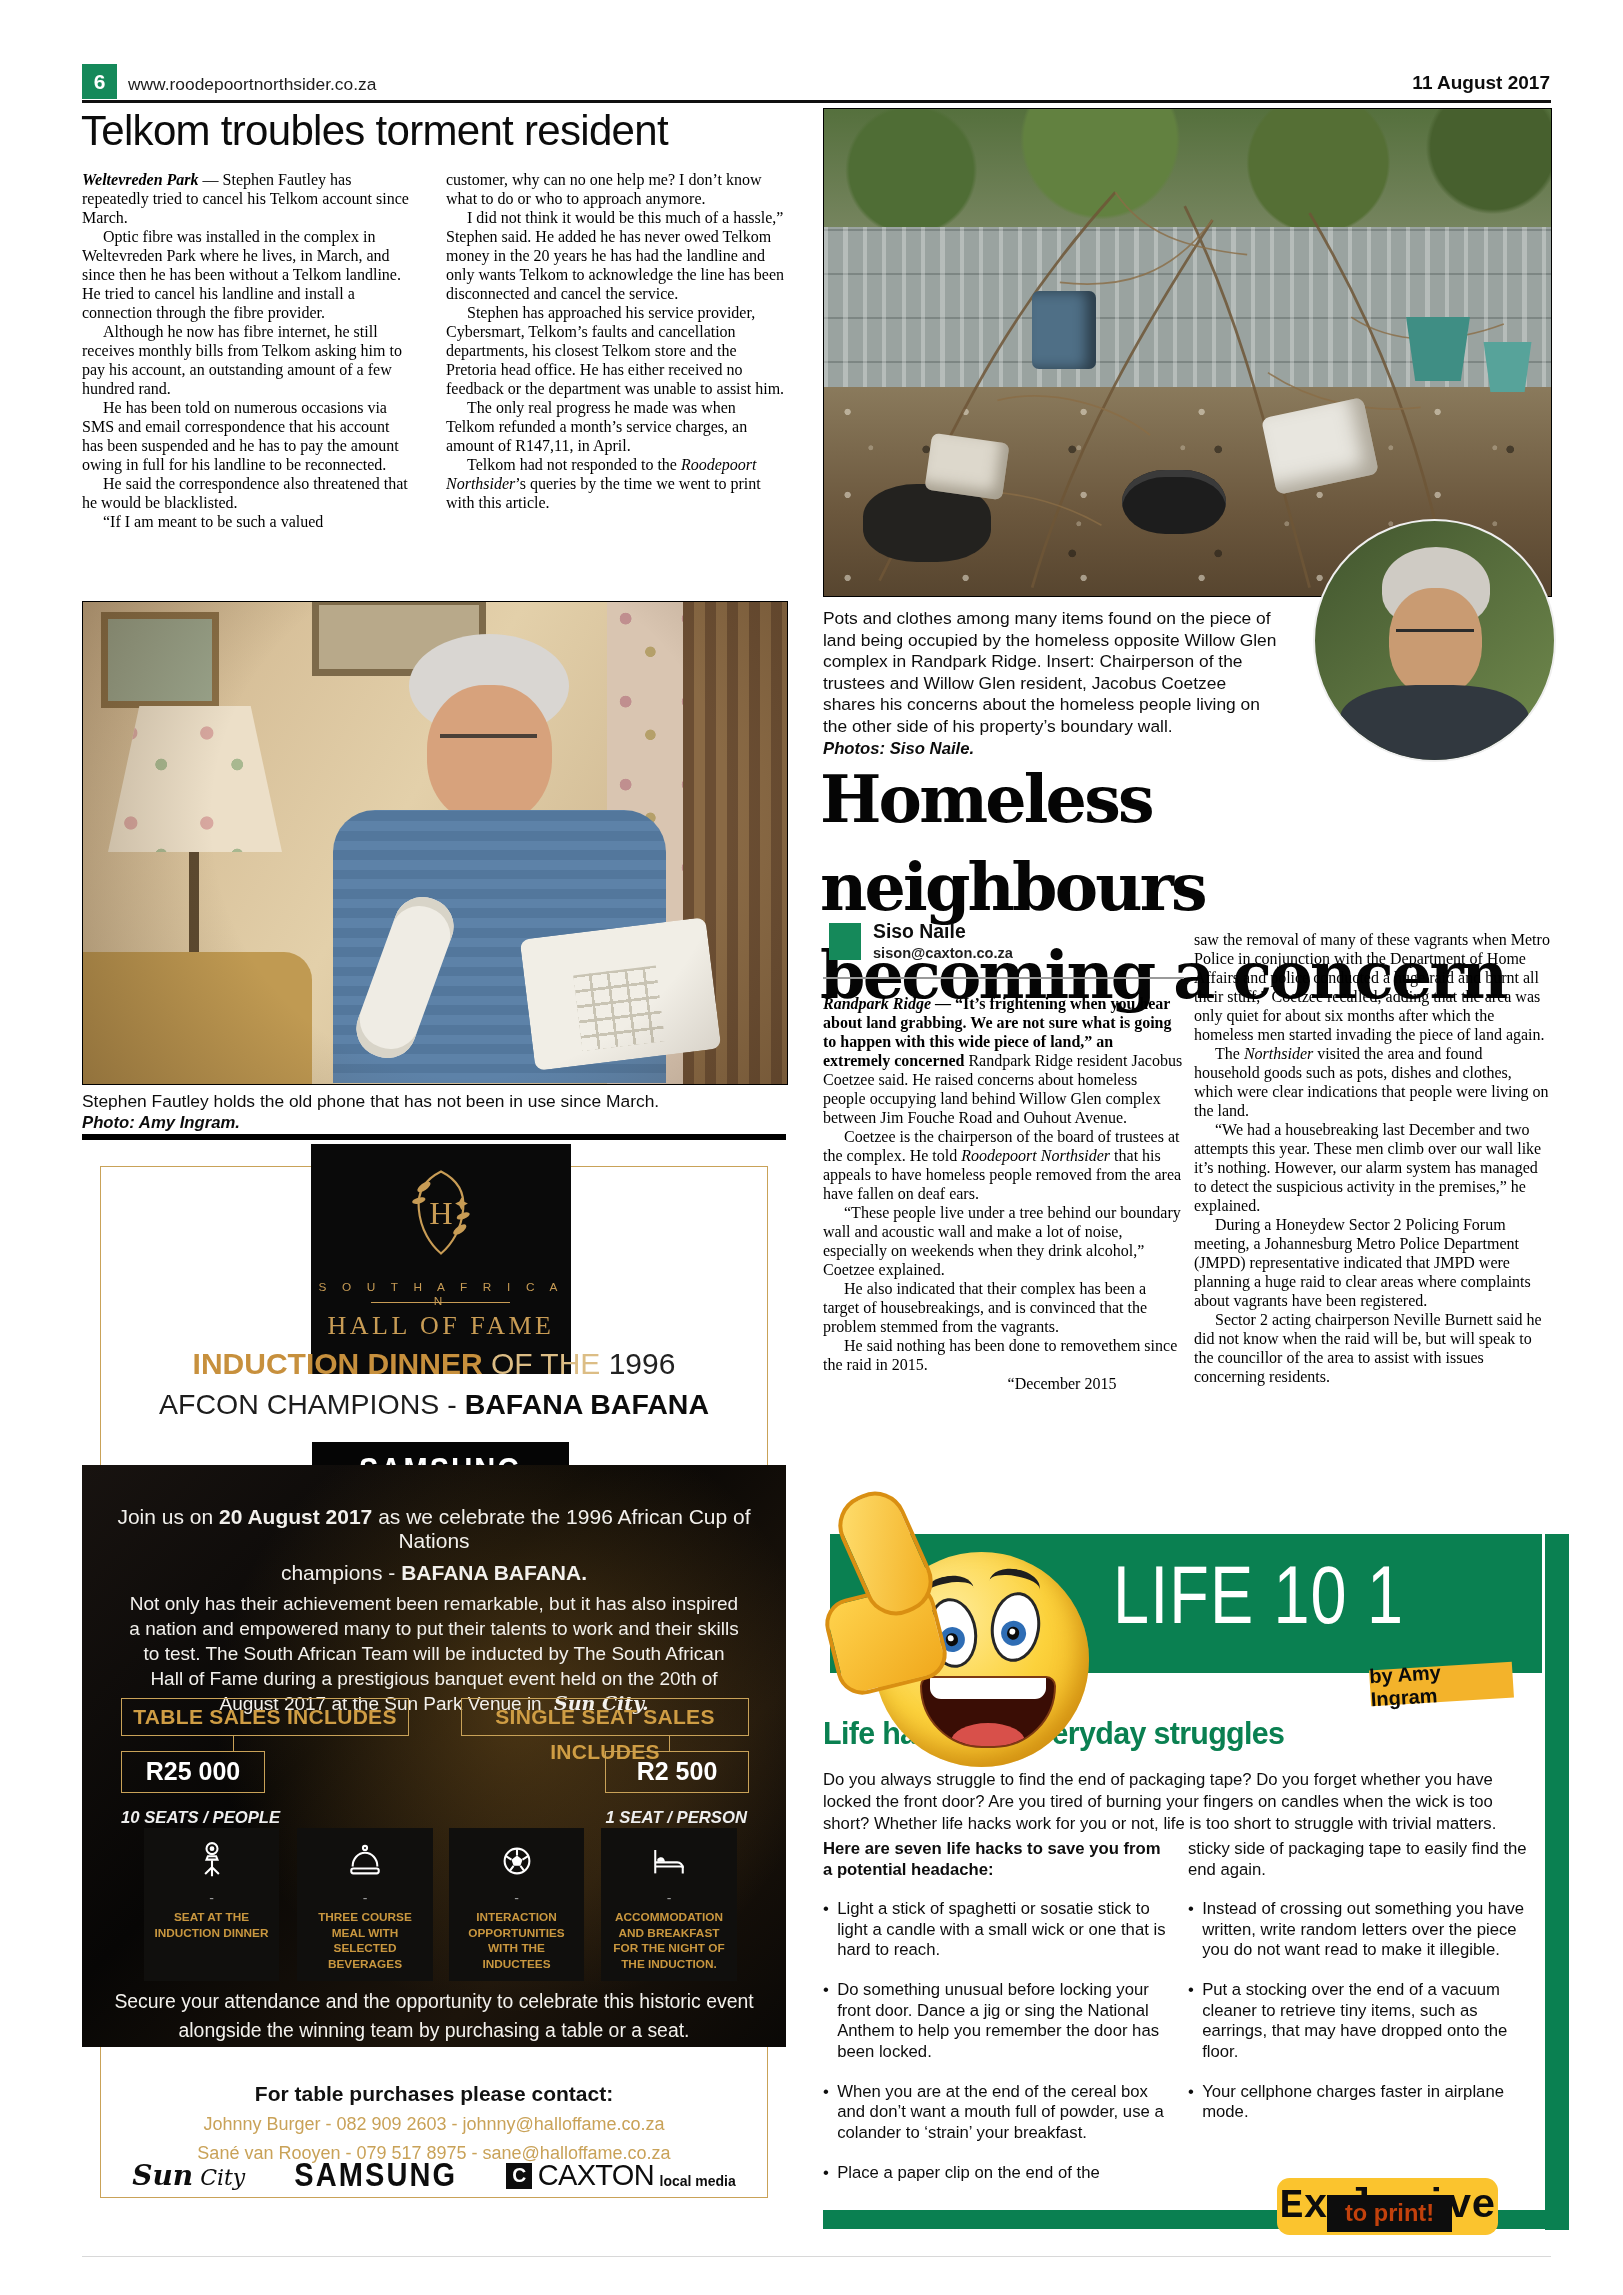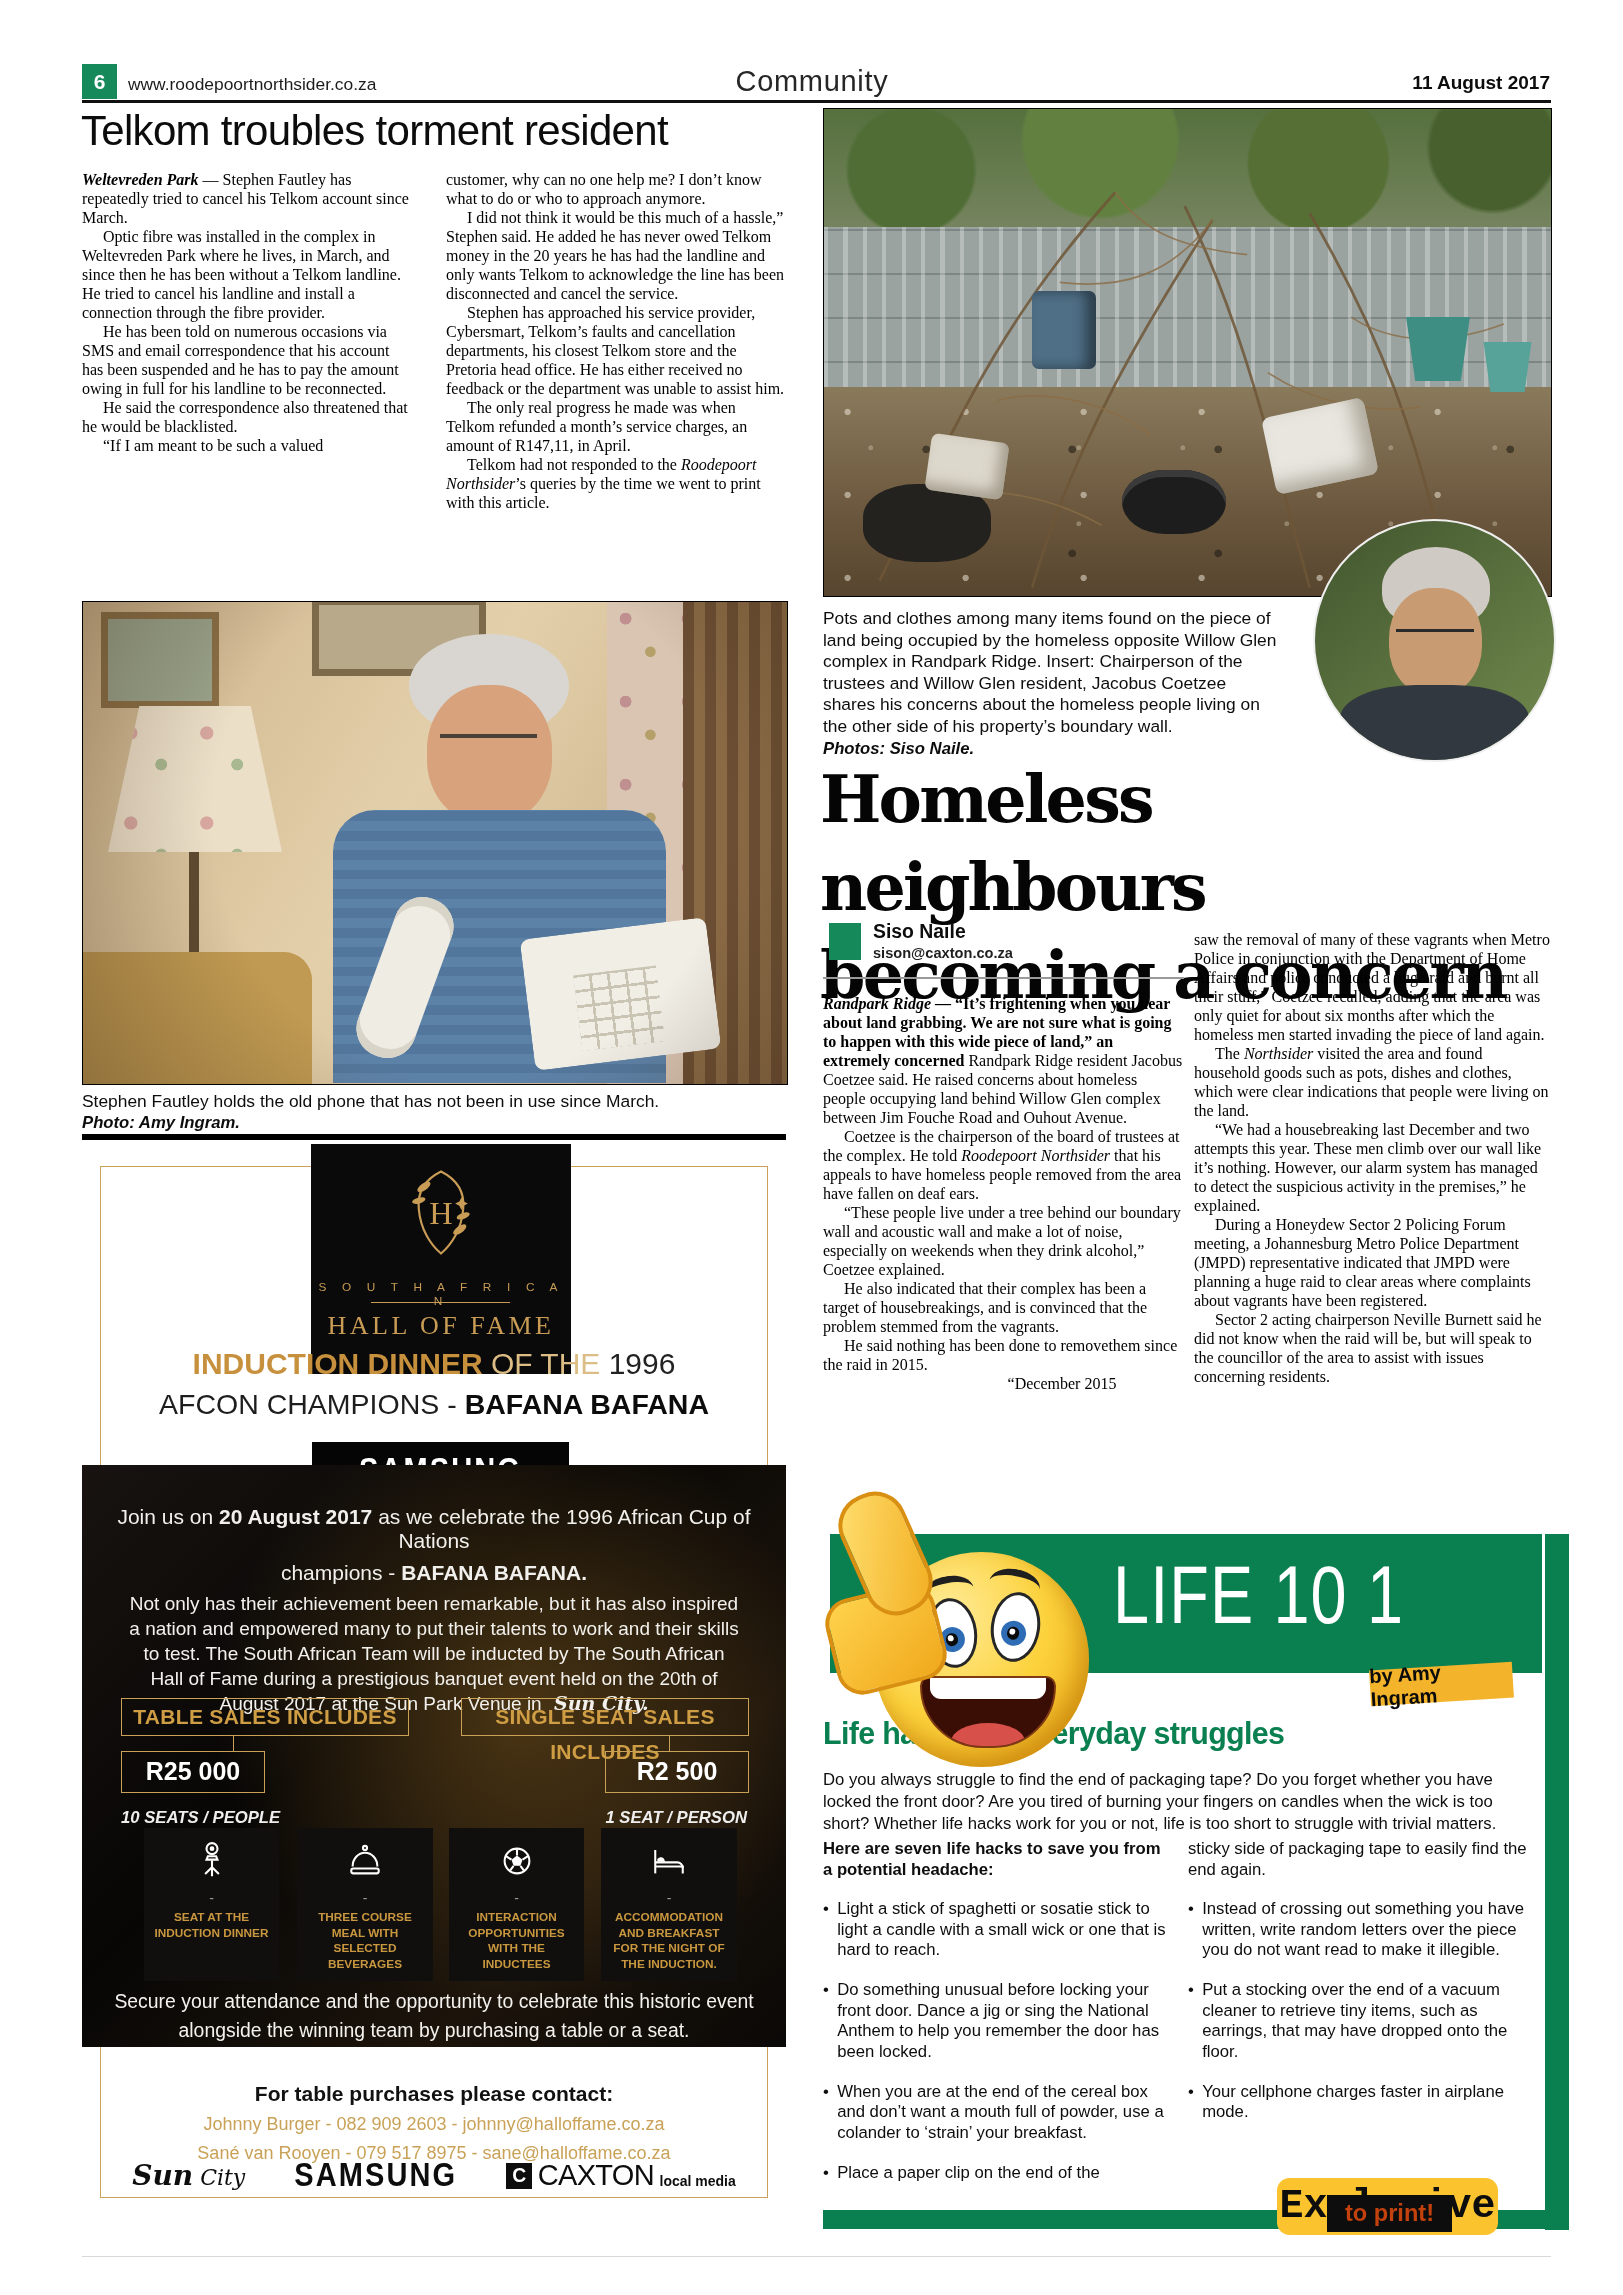--- a/index.html
+++ b/index.html
@@ -218,28 +218,28 @@
 </style>
 </head>
 <body>
 
 <div id="page">
 
   <div class="abs pagenum-box">
     <span>6</span>
   </div>
   <div class="abs site-url">www.roodepoortnorthsider.co.za</div>
-  <div class="abs sec-title">Community</div>
   <div class="abs issue-date">11 August 2017</div>
   <div class="abs header-rule"></div>
 
   <div class="abs t-headline">Telkom troubles torment resident</div>
   <div class="abs t-col1 serifcol">
       <p><span class="sbi">Weltevreden Park</span><span> — Stephen Fautley has repeatedly tried to cancel his Telkom account since March.</span></p>
       <p class="ind"><span>Optic fibre was installed in the complex in Weltevreden Park where he lives, in March, and since then he has been without a Telkom landline. He tried to cancel his landline and install a connection through the fibre provider.</span></p>
+      <p class="ind"><span>Although he now has fibre internet, he still receives monthly bills from Telkom asking him to pay his account, an outstanding amount of a few hundred rand.</span></p>
       <p class="ind"><span>He has been told on numerous occasions via SMS and email correspondence that his account has been suspended and he has to pay the amount owing in full for his landline to be reconnected.</span></p>
       <p class="ind"><span>He said the correspondence also threatened that he would be blacklisted.</span></p>
       <p class="ind"><span>“If I am meant to be such a valued</span></p>
     </div>
   <div class="abs t-col2 serifcol">
       <p><span>customer, why can no one help me? I don’t know what to do or who to approach anymore.</span></p>
       <p class="ind"><span>I did not think it would be this much of a hassle,” Stephen said. He added he has never owed Telkom money in the 20 years he has had the landline and only wants Telkom to acknowledge the line has been disconnected and cancel the service.</span></p>
       <p class="ind"><span>Stephen has approached his service provider, Cybersmart, Telkom’s faults and cancellation departments, his closest Telkom store and the Pretoria head office. He has either received no feedback or the department was unable to assist him.</span></p>
       <p class="ind"><span>The only real progress he made was when Telkom refunded a month’s service charges, an amount of R147,11, in April.</span></p>
       <p class="ind"><span>Telkom had not responded to the </span><span class="si">Roodepoort Northsider</span><span>’s queries by the time we went to print with this article.</span></p>

